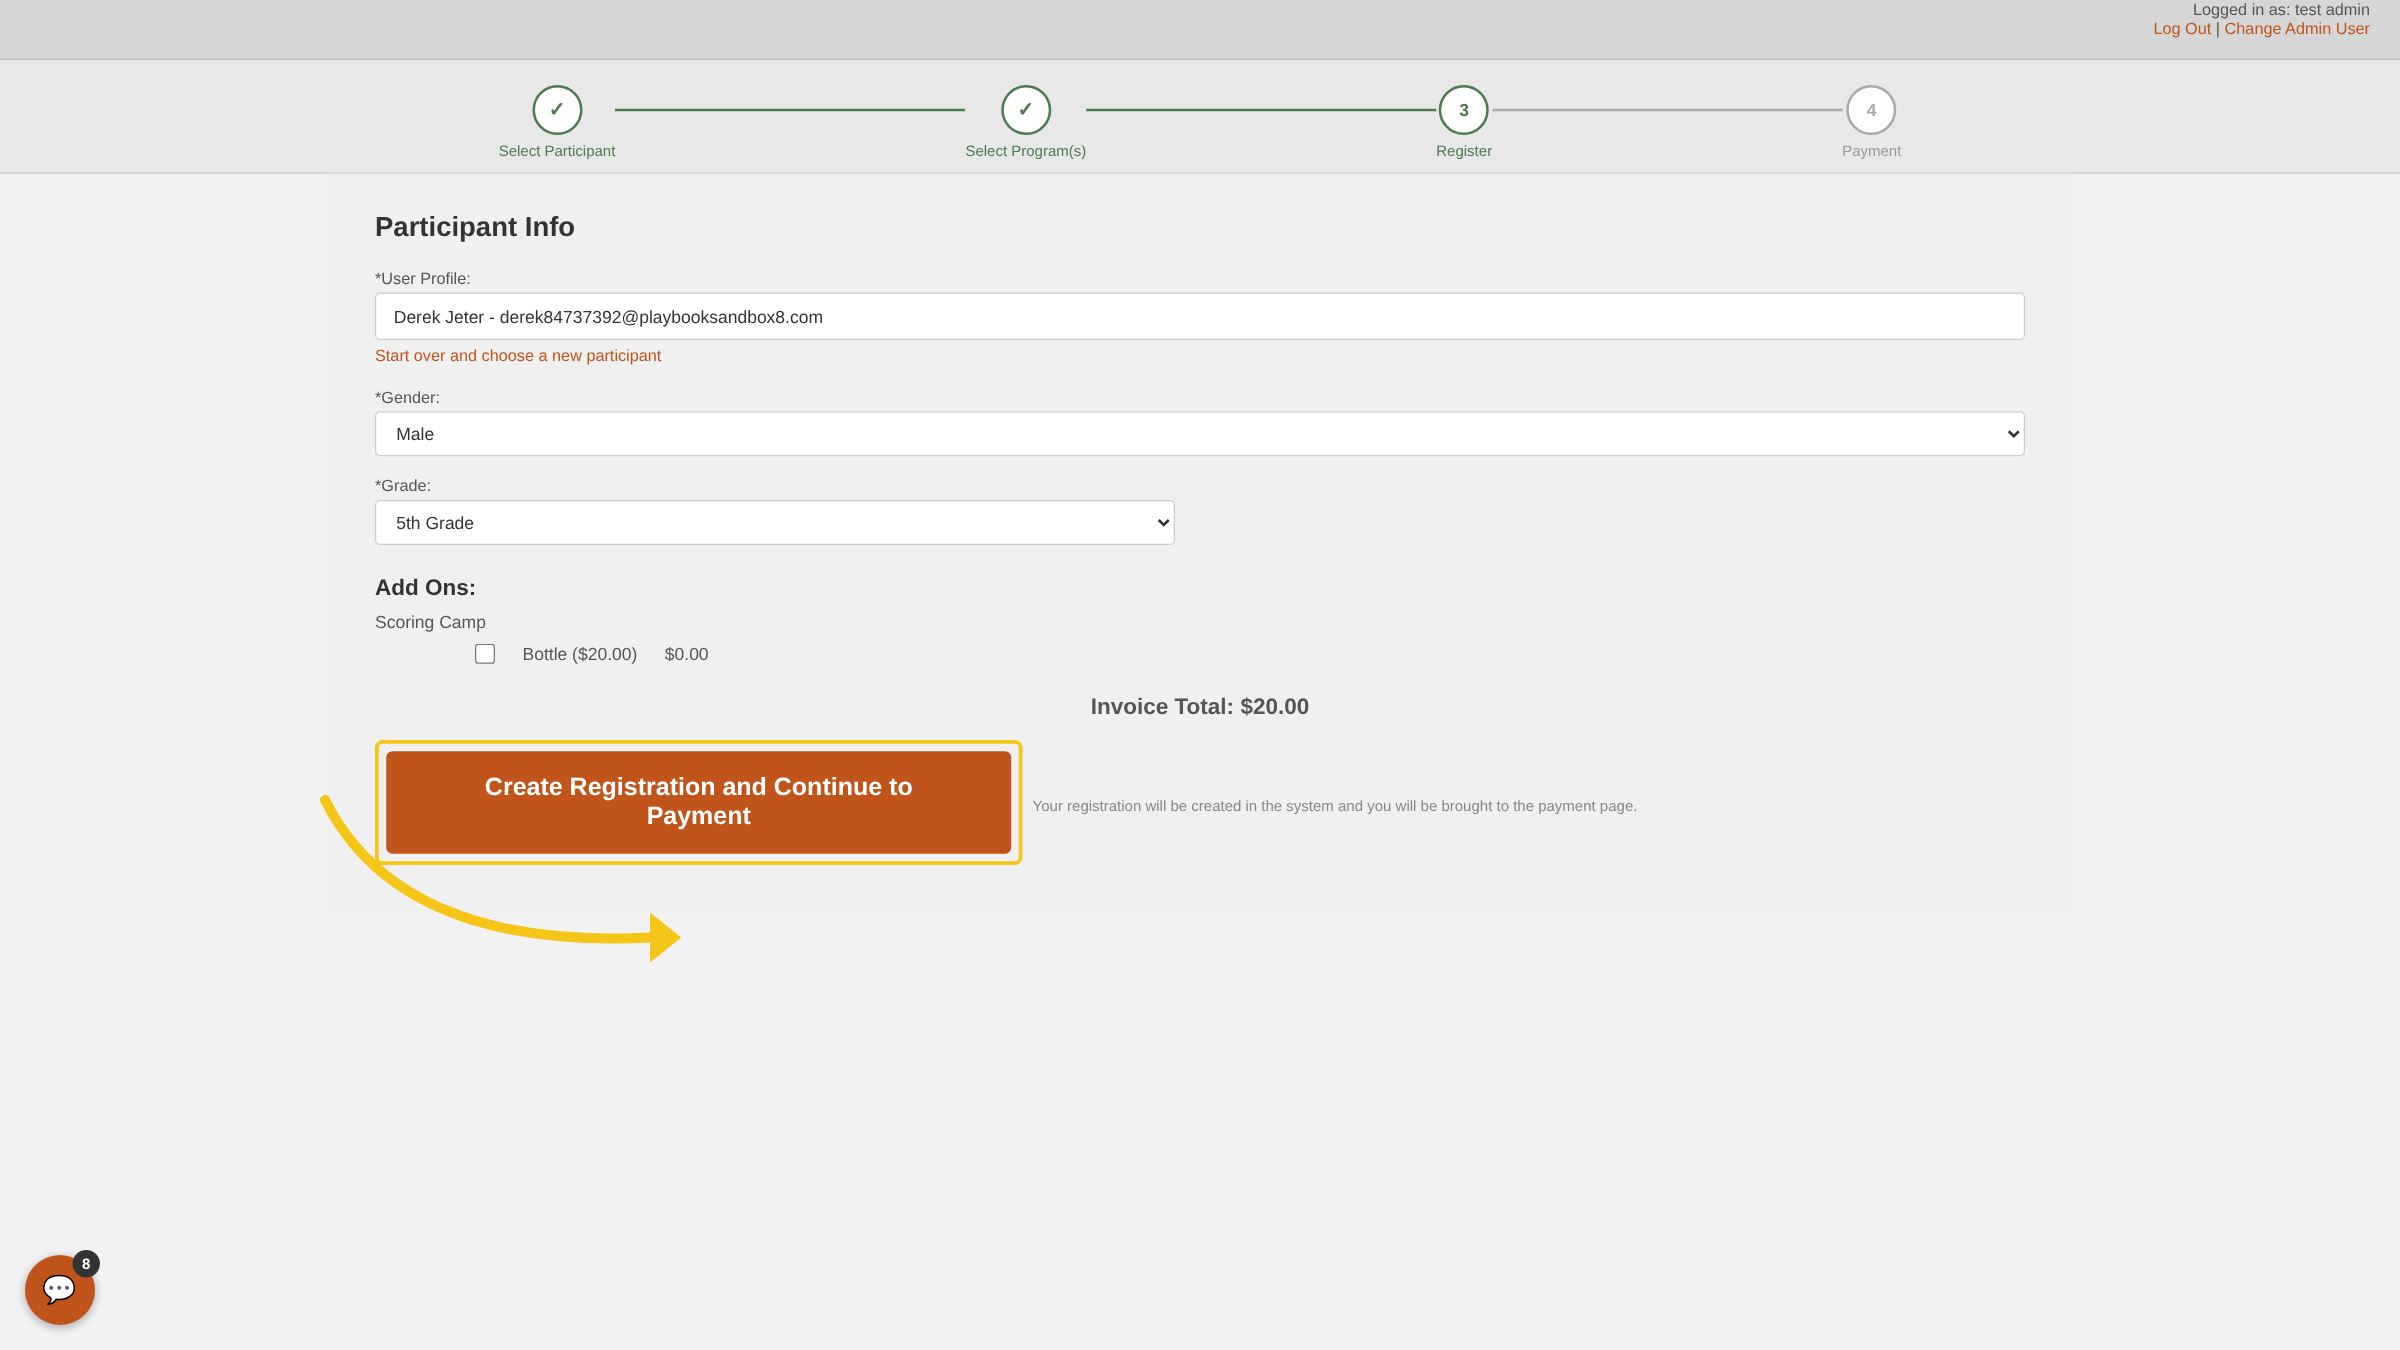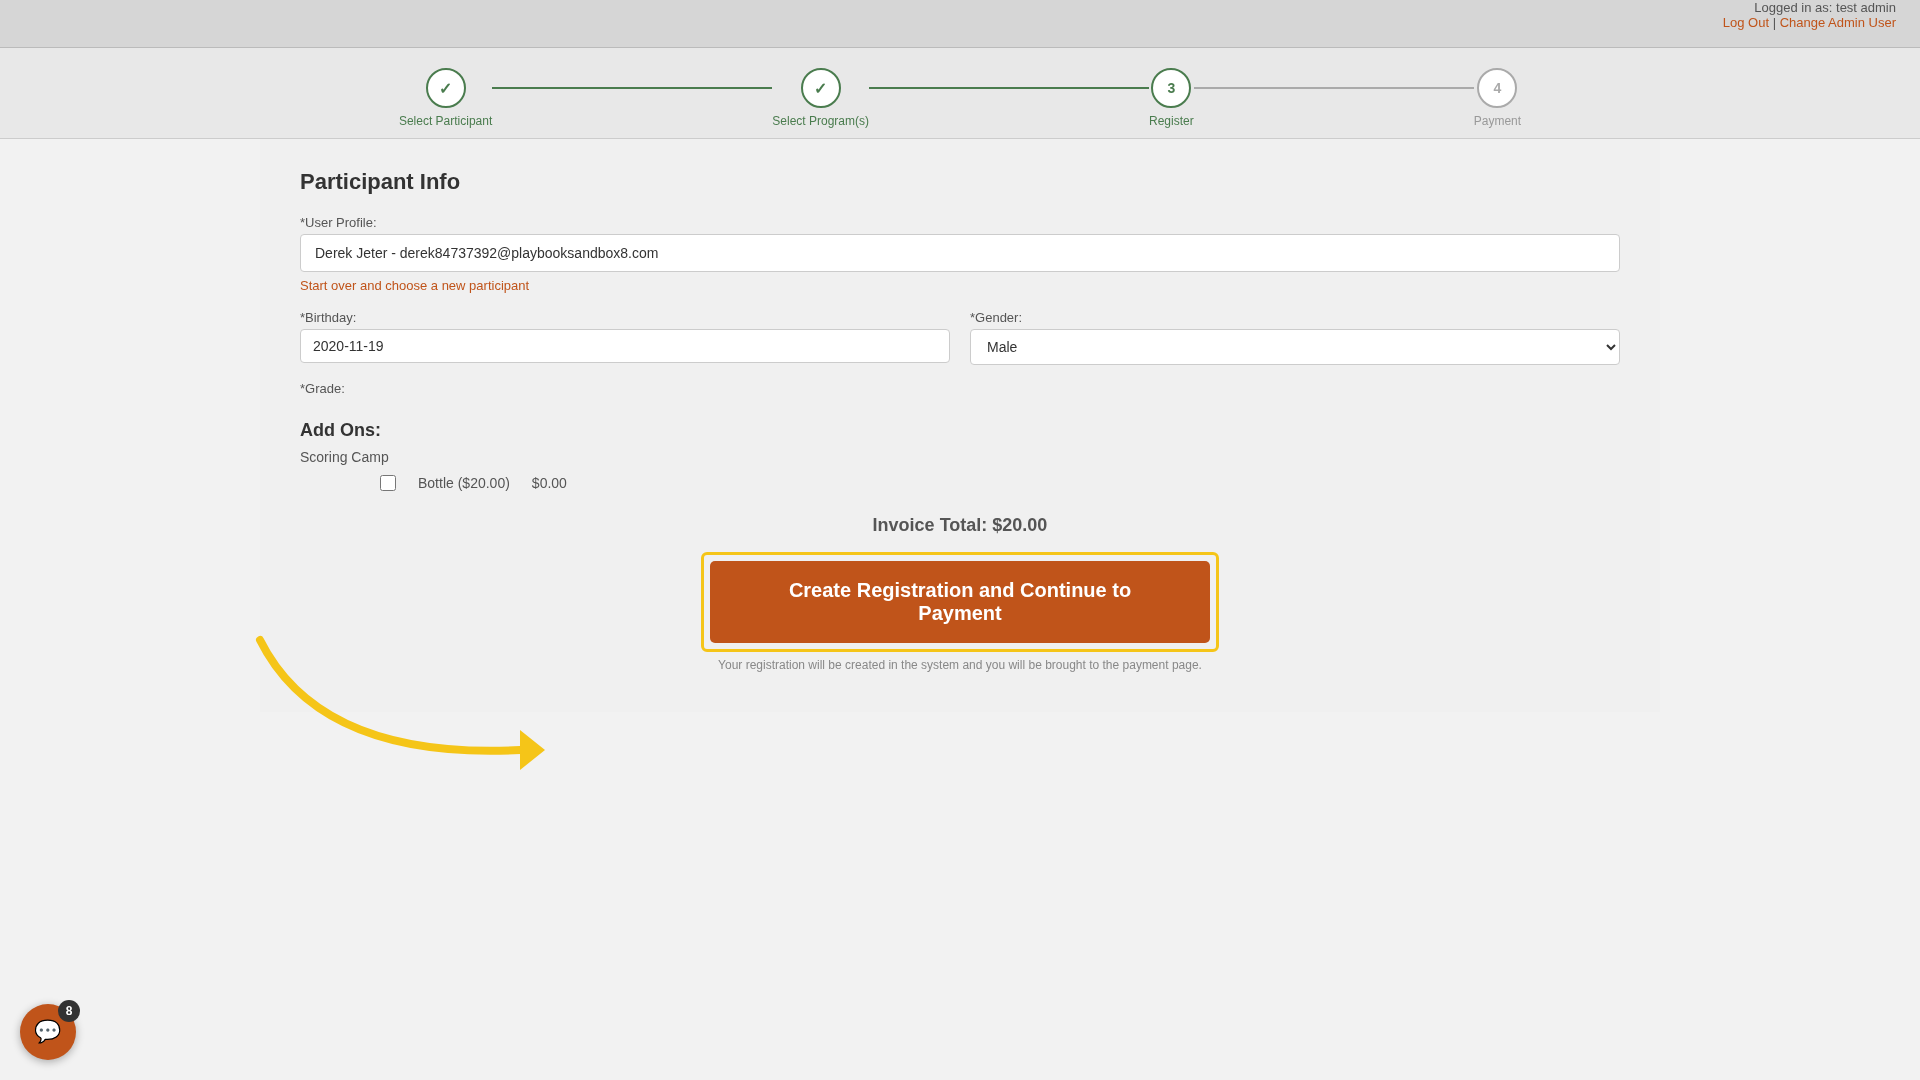--- a/index.html
+++ b/index.html
@@ -193,21 +193,21 @@
       text-align: center;
       font-size: 18px;
       font-weight: bold;
       color: #555;
       margin: 24px 0 16px;
     }
 
     
     .cta-area {
       display: flex;
-      flex-direction: column;
+      flex-direction: row;
       align-items: center;
       position: relative;
     }
 
     .cta-button-wrapper {
       border: 3px solid #f5c518;
       border-radius: 6px;
       padding: 6px;
       display: inline-block;
       position: relative;
@@ -373,39 +373,39 @@
       <div class="form-group">
         <label class="form-label">*User Profile:</label>
         <div class="user-profile-box">Derek Jeter - derek84737392@playbooksandbox8.com</div>
         <a class="start-over-link" href="#">Start over and choose a new participant</a>
       </div>
 
 
       <div class="form-row">
         <div class="form-col">
           <div class="form-group">
-            <label class="form-label">*Birthday:</label>
-            <input class="form-control" type="text" value="2020-11-19" style="">
-          </div>
-        </div>
-        <div class="form-col">
-          <div class="form-group">
             <label class="form-label">*Gender:</label>
             <select class="form-control">
               <option>Male</option>
               <option>Female</option>
               <option>Other</option>
             </select>
           </div>
         </div>
       </div>
 
 
       <div class="form-group">
         <label class="form-label">*Grade:</label>
+        <select class="form-control" style="max-width: 640px;">
+          <option>5th Grade</option>
+          <option>6th Grade</option>
+          <option>7th Grade</option>
+          <option>8th Grade</option>
+        </select>
       </div>
 
       <div style="margin-top: 24px;">
         <div class="addons-title">Add Ons:</div>
         <div class="addons-subtitle">Scoring Camp</div>
         <div class="addon-item">
           <input type="checkbox" style="">
           <span>Bottle ($20.00)</span>
           <span>$0.00</span>
         </div>

